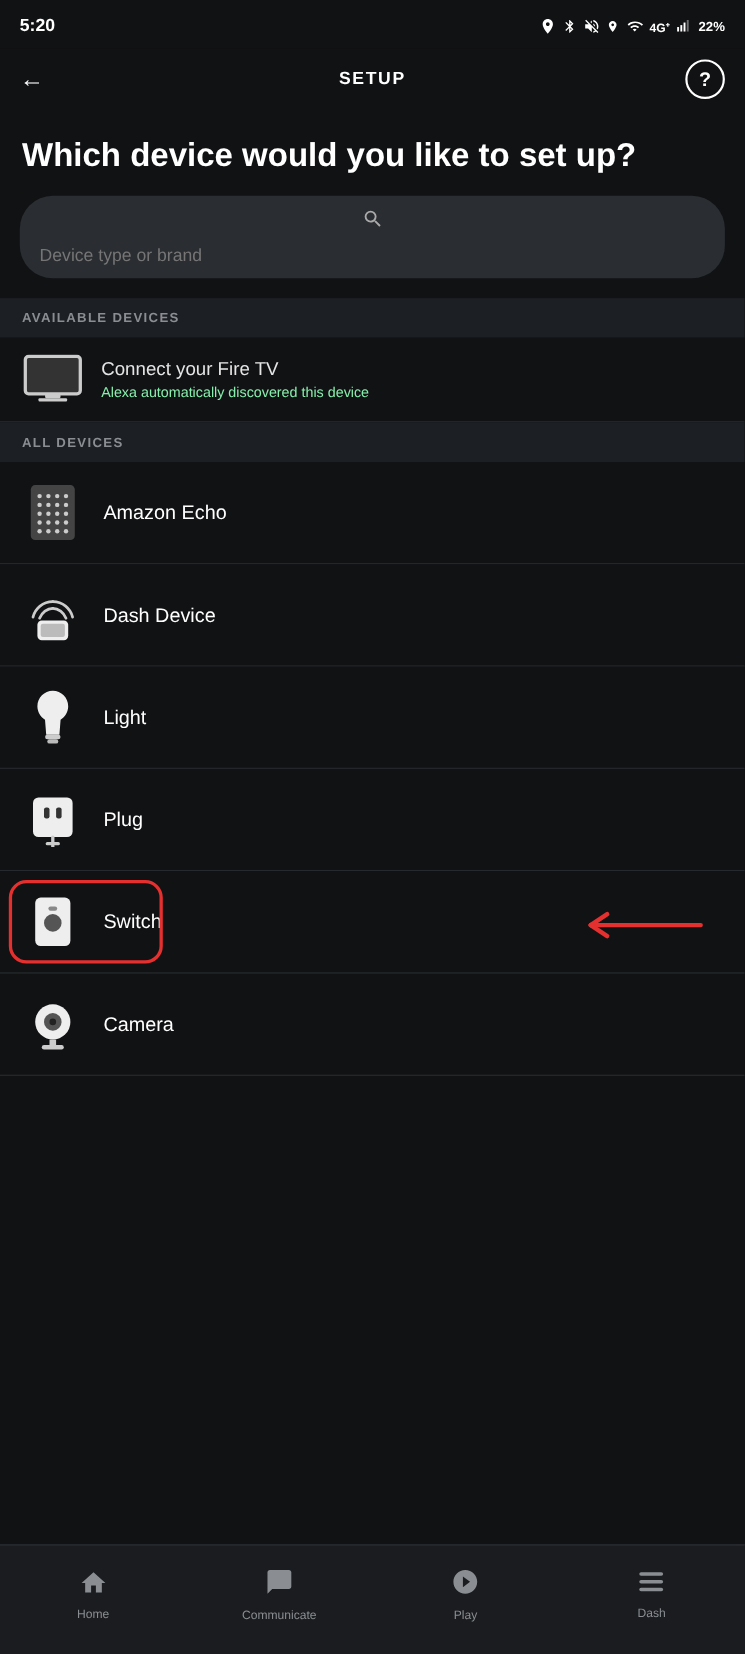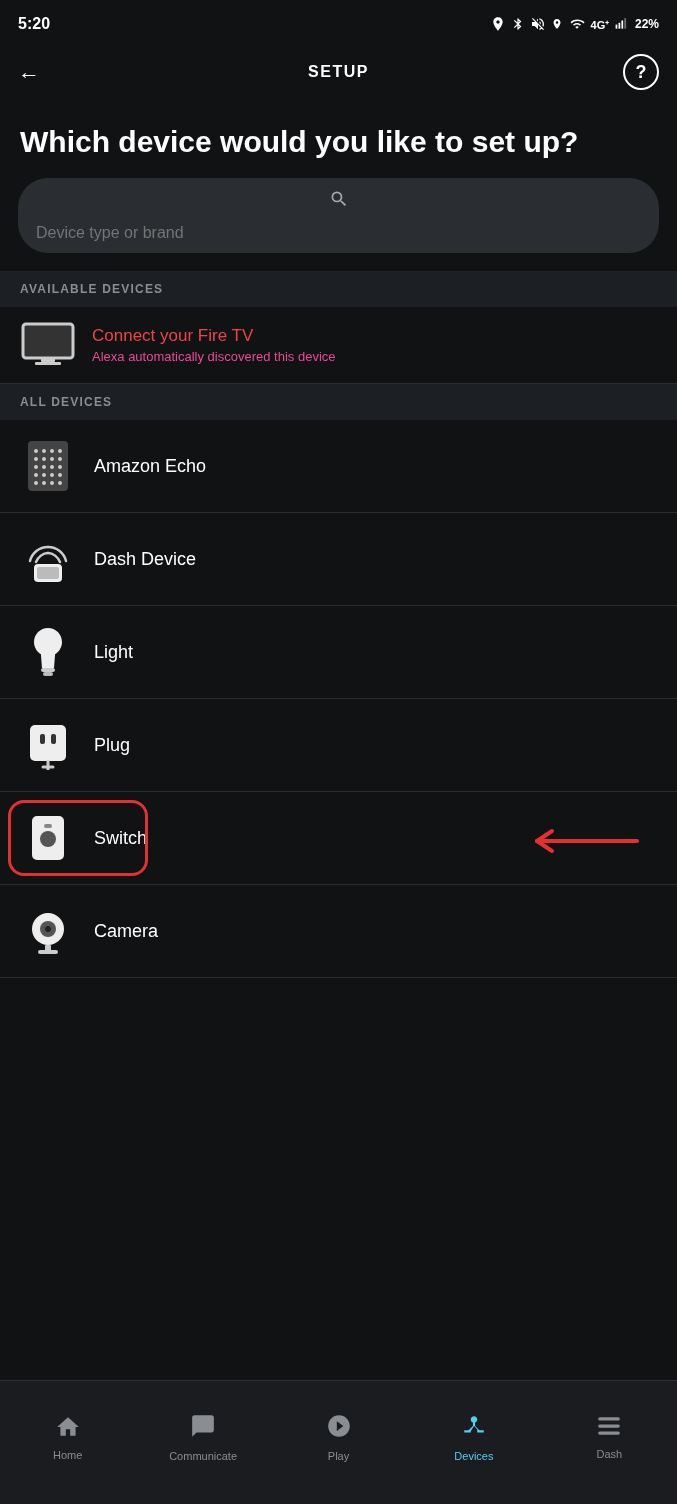--- a/index.html
+++ b/index.html
@@ -131,25 +131,25 @@
       height: 44px;
       display: flex;
       align-items: center;
       justify-content: center;
       margin-right: 16px;
       flex-shrink: 0;
     }
     .available-device-text .title {
       font-size: 17px;
       font-weight: 500;
-      color: #ef4444;
+      color: #e5e5e5;
     }
     .available-device-text .subtitle {
       font-size: 13px;
-      color: #ec4899;
+      color: #86efac;
       margin-top: 3px;
     }
 
     
     .device-item {
       display: flex;
       align-items: center;
       padding: 18px 20px;
       background: #111214;
       cursor: pointer;
@@ -193,21 +193,21 @@
       z-index: 10;
       pointer-events: none;
     }
 
     
     .bottom-nav {
       position: fixed;
       bottom: 0;
       left: 0;
       width: 677px;
-      height: 124px;
+      height: 100px;
       background: #1a1c20;
       border-top: 1px solid #2e3035;
       display: flex;
       align-items: center;
       justify-content: space-around;
       padding-bottom: 10px;
     }
     .nav-item {
       display: flex;
       flex-direction: column;
@@ -451,28 +451,20 @@
 
   <div class="nav-item">
     <div class="nav-item-icon">
       <svg width="26" height="26" viewBox="0 0 24 24" fill="#8a8d91">
         <path d="M12 2C6.48 2 2 6.48 2 12s4.48 10 10 10 10-4.48 10-10S17.52 2 12 2zm-2 14.5v-9l6 4.5-6 4.5z"></path>
       </svg>
     </div>
     <span class="nav-item-label">Play</span>
   </div>
 
-  <div class="nav-item active">
-    <div class="nav-item-icon">
-      <svg width="26" height="26" viewBox="0 0 24 24" fill="#52d0f0">
-        <path d="M17 16l-4-4V8.82C14.16 8.4 15 7.3 15 6c0-1.66-1.34-3-3-3S9 4.34 9 6c0 1.3.84 2.4 2 2.82V12l-4 4H3v2h6v-1.05L12 12l3 2.95V18h6v-2h-4z"></path>
-      </svg>
-    </div>
-    <span class="nav-item-label">Devices</span>
-  </div>
 
   <div class="nav-item">
     <div class="nav-item-icon">
       <svg width="26" height="22" viewBox="0 0 24 20" fill="#8a8d91">
         <rect x="2" y="2" width="20" height="3" rx="1.5"></rect>
         <rect x="2" y="8.5" width="20" height="3" rx="1.5"></rect>
         <rect x="2" y="15" width="20" height="3" rx="1.5"></rect>
       </svg>
     </div>
     <span class="nav-item-label">Dash</span>

